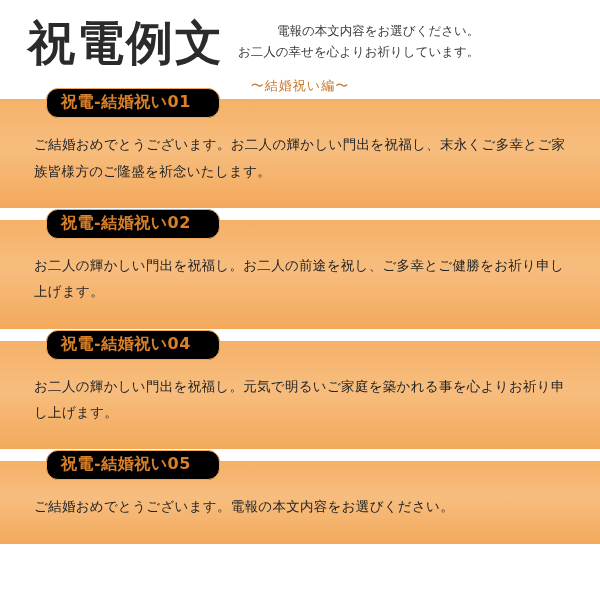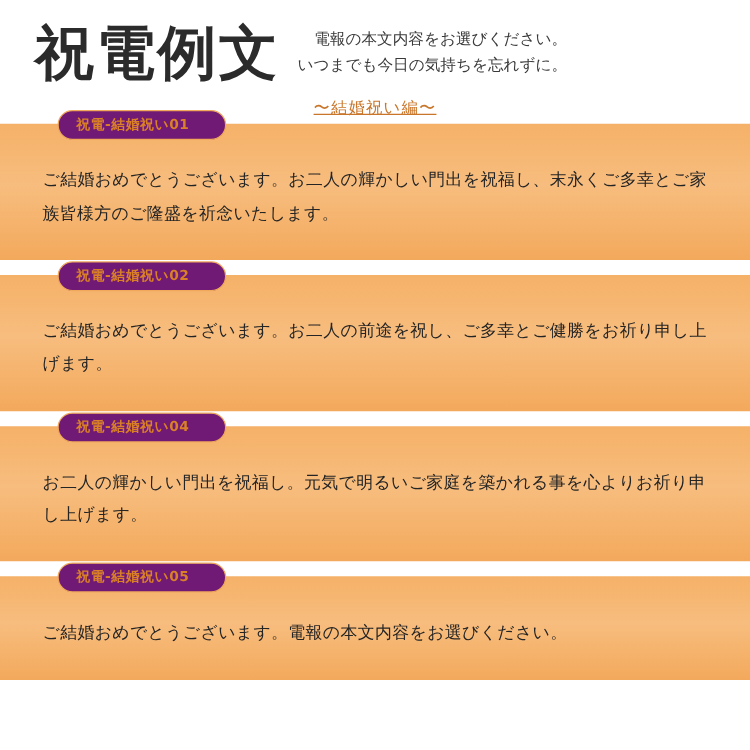--- a/index.html
+++ b/index.html
@@ -47,21 +47,20 @@
   }
 
   
   .section-label {
     text-align: center;
     color: #c9762a;
     font-size: 13px;
     letter-spacing: 1px;
     margin-top: 10px;
     margin-bottom: 4px;
-    text-decoration: underline;
   }
 
   
   .entries {
     position: relative;
   }
   .entry {
     position: relative;
     margin-bottom: 12px;
   }
@@ -74,60 +73,60 @@
     line-height: 1.95;
     letter-spacing: 0.3px;
   }
   .entry-body p {
     margin: 12px;
   }
   .entry-tag {
     position: absolute;
     top: -11px;
     left: 46px;
-    background: #701a75;
+    background: #000000;
     border: 1.5px solid #f0a85b;
     border-radius: 12px;
     color: #d98028;
-    font-size: 11px;
+    font-size: 16px;
     font-weight: bold;
     padding: 3px 28px 4px 14px;
     letter-spacing: 0.5px;
     white-space: nowrap;
     z-index: 2;
   }
 </style>
 </head>
 <body>
 
 <div class="page">
 
   <div class="header">
     <div class="main-title">祝電例文</div>
     <div class="subtitle-block">
       <div>電報の本文内容をお選びください。</div>
-      <div>いつまでも今日の気持ちを忘れずに。</div>
+      <div>お二人の幸せを心よりお祈りしています。</div>
     </div>
   </div>
 
   <div class="section-label">〜結婚祝い編〜</div>
 
   <div class="entries">
 
     <div class="entry">
       <div class="entry-tag">祝電-結婚祝い01</div>
       <div class="entry-body">
         <p>ご結婚おめでとうございます。お二人の輝かしい門出を祝福し、末永くご多幸とご家族皆様方のご隆盛を祈念いたします。</p>
       </div>
     </div>
 
     <div class="entry">
       <div class="entry-tag">祝電-結婚祝い02</div>
       <div class="entry-body">
-        <p>ご結婚おめでとうございます。お二人の前途を祝し、ご多幸とご健勝をお祈り申し上げます。</p>
+        <p>お二人の輝かしい門出を祝福し。お二人の前途を祝し、ご多幸とご健勝をお祈り申し上げます。</p>
       </div>
     </div>
 
 
     <div class="entry">
       <div class="entry-tag">祝電-結婚祝い04</div>
       <div class="entry-body">
         <p>お二人の輝かしい門出を祝福し。元気で明るいご家庭を築かれる事を心よりお祈り申し上げます。</p>
       </div>
     </div>

